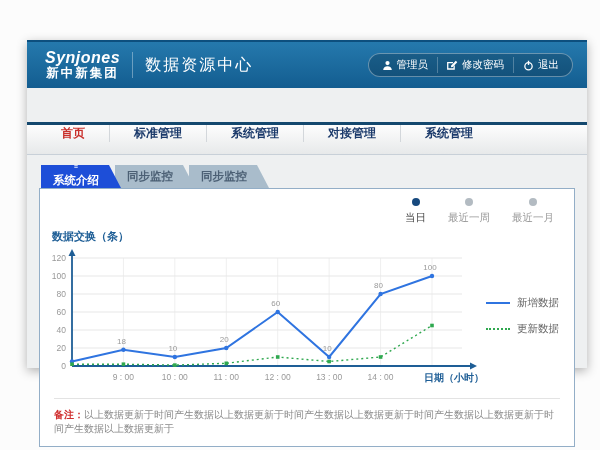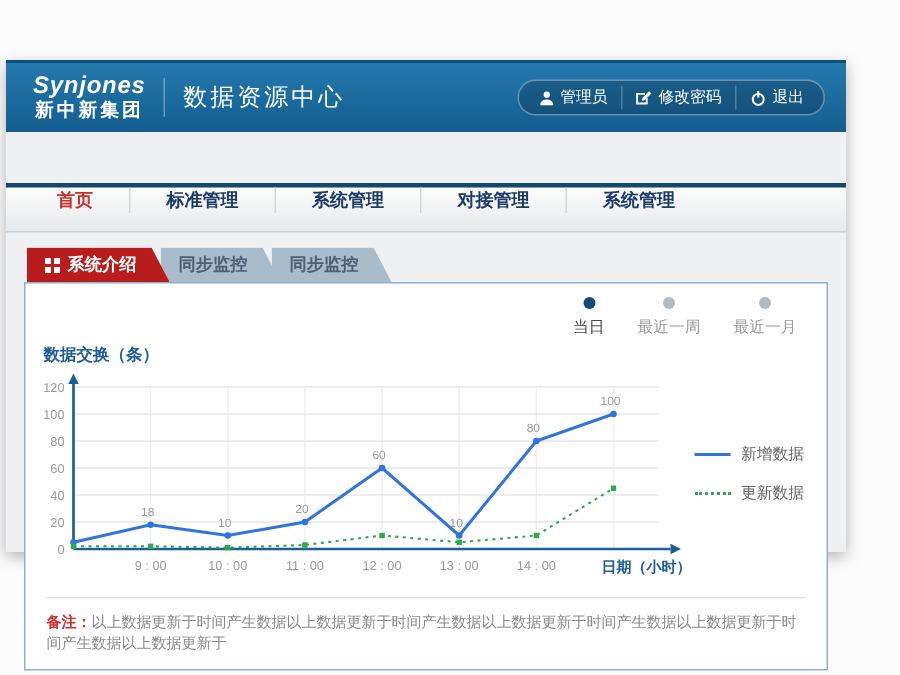--- a/index.html
+++ b/index.html
@@ -1,38 +1,38 @@
 <!DOCTYPE html>
 <html><head>
 <meta charset="utf-8">
 <style>
   html,body{margin:0;padding:0;}
   body{width:600px;height:450px;background:#fcfcfc;font-family:"Liberation Sans","DejaVu Sans",sans-serif;position:relative;overflow:hidden;}
-  .window{position:absolute;left:4px;top:40px;width:560px;height:328px;background:#eef0f1;box-shadow:0 3px 10px rgba(0,0,0,.3);}
+  .window{position:absolute;left:27px;top:40px;width:560px;height:328px;background:#eef0f1;box-shadow:0 3px 10px rgba(0,0,0,.3);}
   
   .header{height:46px;background:linear-gradient(#2579ad,#135d90);border-top:2px solid #0d4f7e;display:flex;align-items:center;color:#fff;}
   .logo{margin-left:18px;text-align:center;line-height:1.05;}
   .logo .en{font-weight:bold;font-style:italic;font-size:16px;letter-spacing:.5px;}
   .logo .cn{font-weight:bold;font-size:12.5px;letter-spacing:2px;}
   .hdr-divider{width:1px;height:26px;background:rgba(255,255,255,.35);margin:0 12px;}
   .app-title{font-size:16px;letter-spacing:2px;}
   .user-pill{margin-left:auto;margin-right:14px;display:flex;align-items:center;background:rgba(0,0,0,.18);border:1px solid rgba(255,255,255,.35);border-radius:12px;padding:3px 4px;font-size:10.5px;}
   .user-pill .item{display:flex;align-items:center;gap:4px;padding:1px 9px;cursor:pointer;white-space:nowrap;justify-content:center;}
   .user-pill .item + .item{border-left:1px solid rgba(255,255,255,.25);}
   .user-pill svg{display:block;}
   
   .nav{height:29px;background:linear-gradient(#fdfdfd,#e7e9ea);border-top:3px solid #14486e;border-bottom:1px solid #c8d0d8;display:flex;align-items:flex-start;padding-left:10px;margin-top:34px;}
   .nav .nav-item{display:flex;align-items:center;padding:0 24px;font-size:12px;font-weight:bold;color:#1b3a6b;cursor:pointer;}
   .nav .nav-item + .nav-item{border-left:1px solid #d3d7db;}
   .nav .nav-item.active{color:#c9302c;}
   
   .content{padding-top:10px;}
   .tabs{display:flex;margin-left:14px;height:23px;}
   .tab{position:relative;display:flex;align-items:center;gap:5px;padding:0 22px 0 12px;font-size:11.5px;font-weight:bold;color:#4c6075;background:#a9bccb;clip-path:polygon(0 0,calc(100% - 12px) 0,100% 100%,0 100%);margin-right:-6px;cursor:pointer;}
-  .tab.active{background:#b91c1c;color:#fff;z-index:2;}
+  .tab.active{background:#1d4ed8;color:#fff;z-index:2;flex-direction:column;}
   .tab .tab-ic{width:10px;height:10px;}
   
   .panel{margin:0 12px 12px;background:#fff;border:1px solid #93aec7;height:257px;position:relative;}
   .radio-row{display:flex;justify-content:flex-end;gap:22px;padding:9px 20px 0 0;font-size:10.5px;color:#999;}
   .radio{display:flex;align-items:center;gap:5px;cursor:pointer;flex-direction:column;}
   .radio .dot{width:8px;height:8px;border-radius:50%;background:#b3bbc2;}
   .radio.selected{color:#444;}
   .radio.selected .dot{background:#17497e;}
   .ylabel{margin:4px 0 0 12px;font-size:11px;font-weight:bold;color:#1e5e96;}
   .chart-row{display:flex;padding-left:4px;}

